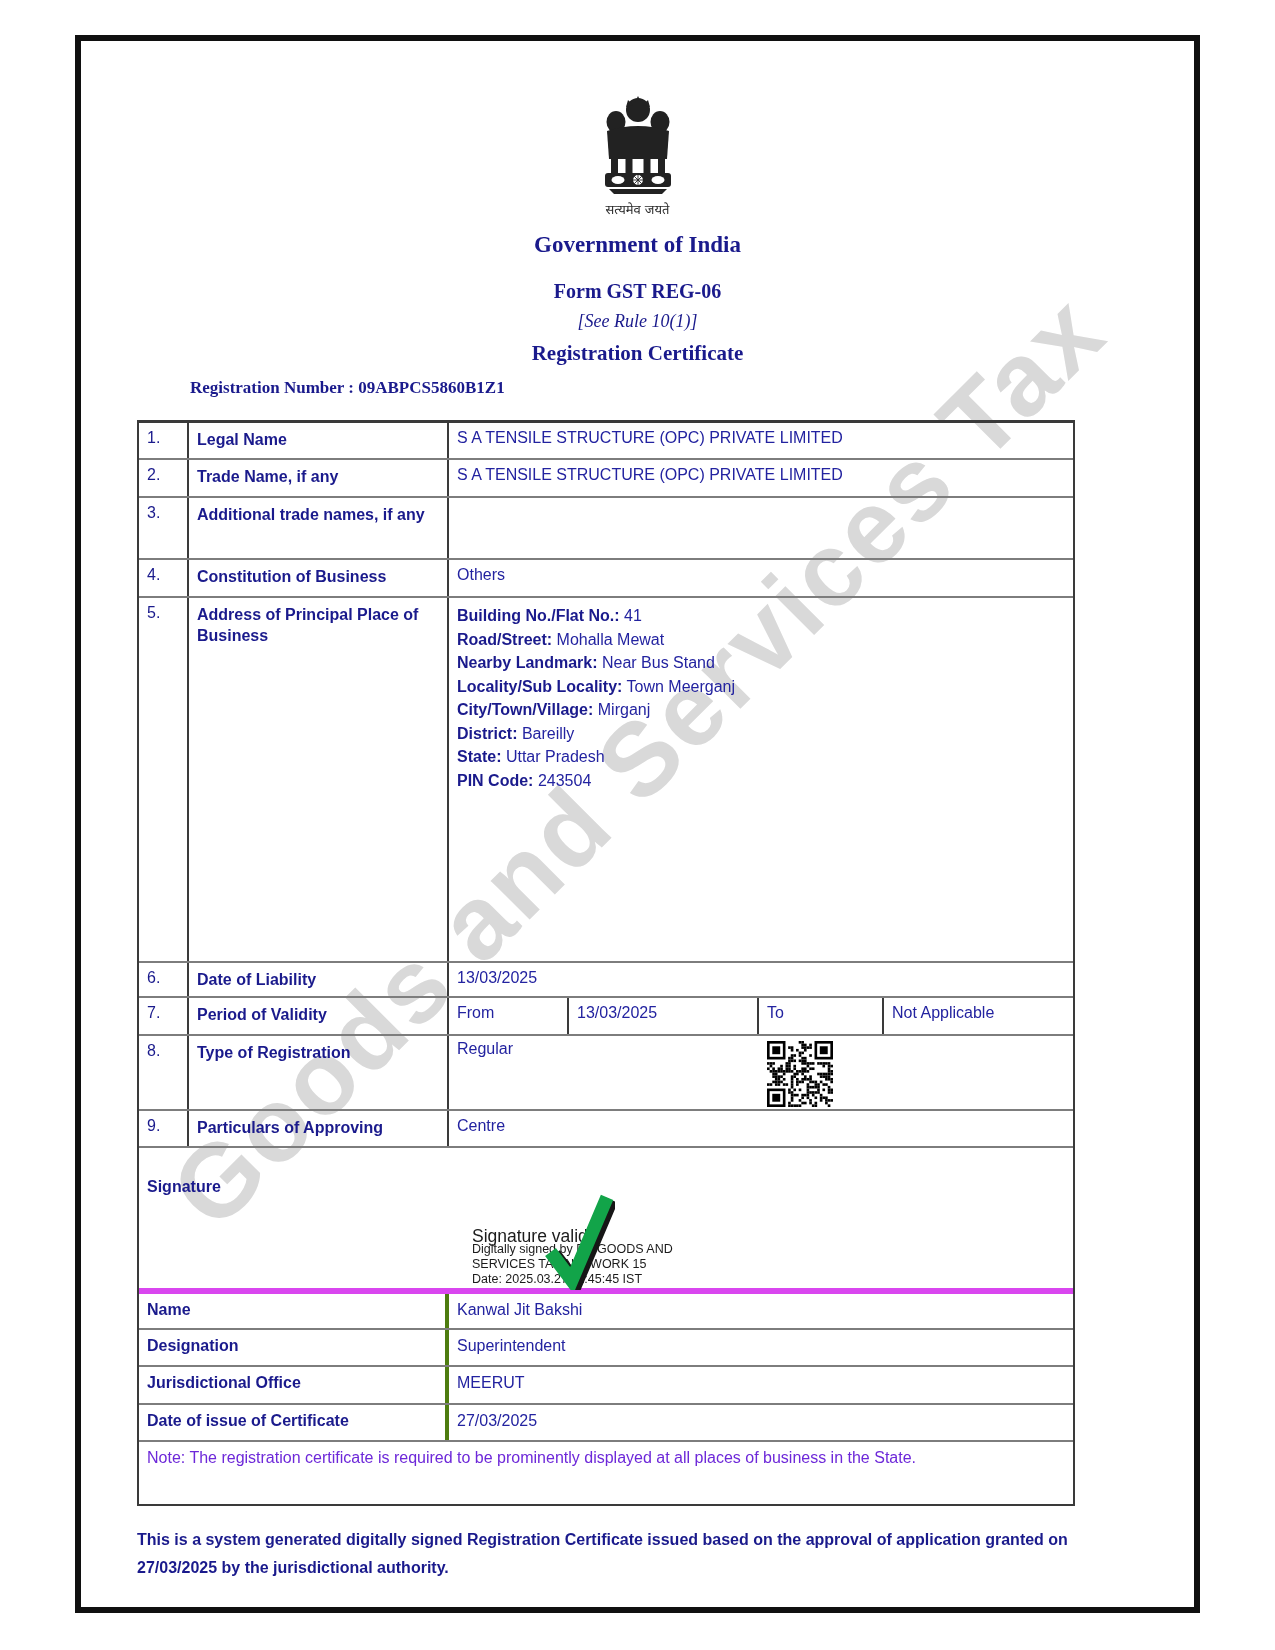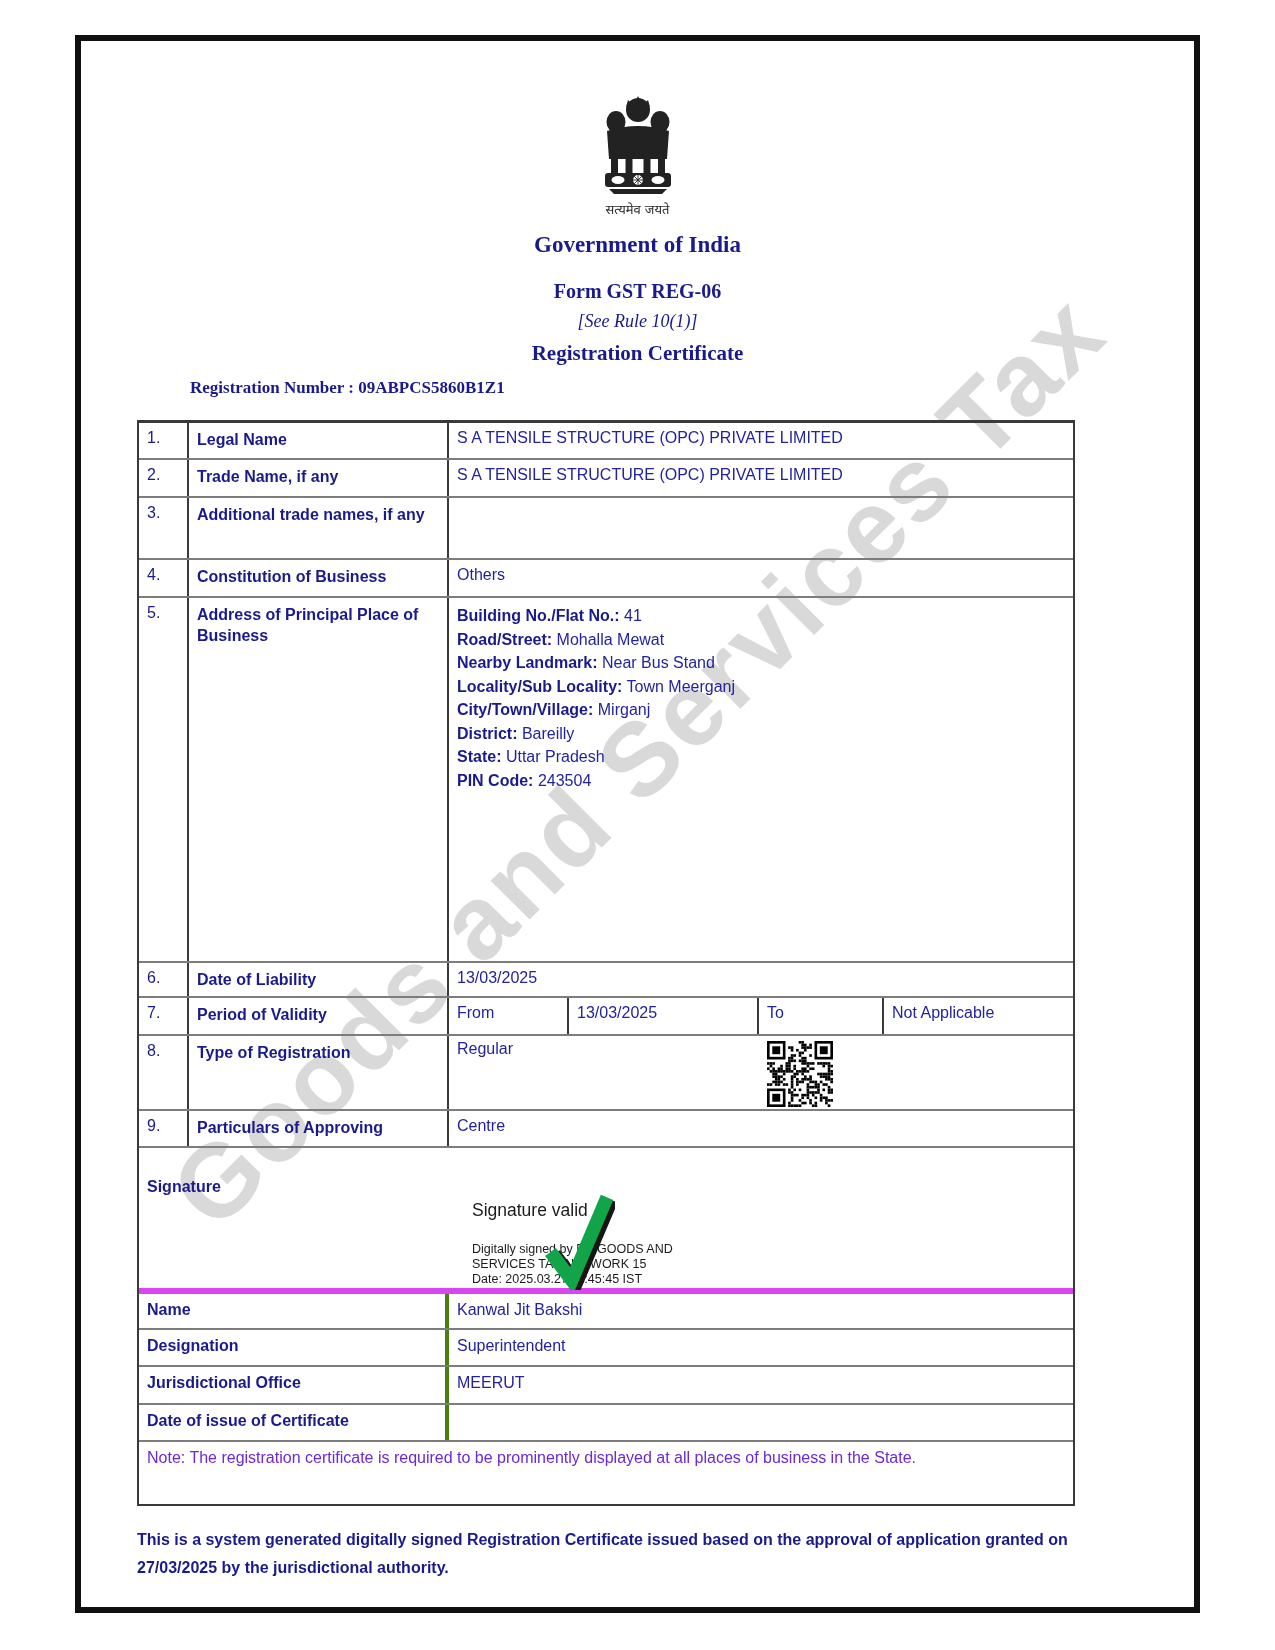--- a/index.html
+++ b/index.html
@@ -39,21 +39,21 @@
   
   .pov{display:grid;grid-template-columns:118px 190px 125px 1fr;padding:0;}
   .pov > div{padding:6px 8px;box-sizing:border-box;color:#2323a0;font-size:16px;}
   .pov > div + div{border-left:2px solid #3a3a3a;}
   
   .cell-reg{position:relative;padding-top:4px;}
   .qr{position:absolute;left:318px;top:5px;width:66px;height:66px;}
   
   .sigrow{position:relative;border-bottom:6px solid #d946ef;box-sizing:border-box;margin-top:24px;}
   .sig-label{color:#1a1a8c;font-weight:bold;font-size:16px;padding:6px 8px;}
-  .sig-valid{position:absolute;left:333px;top:28px;font-size:17.5px;color:#1b1b1b;}
+  .sig-valid{position:absolute;left:333px;top:54px;font-size:17.5px;color:#1b1b1b;}
   .sig-lines{position:absolute;left:333px;top:70px;font-size:12.5px;line-height:15px;color:#1b1b1b;}
   .sig-check{position:absolute;left:404px;top:22px;}
   
   .orow{display:grid;grid-template-columns:310px 1fr;border-bottom:2px solid #7d7d7d;box-sizing:border-box;}
   .olabel{color:#1a1a8c;font-weight:bold;border-right:4px solid #4d7c0f;padding:7px 8px;font-size:16px;}
   .ovalue{color:#2323a0;padding:7px 8px;font-size:16px;}
   .noterow{height:62px;border-bottom:none;}
   .note-text{color:#6d28d9;font-size:16px;padding:7px 8px;}
   .footer{margin:20px 0 0 56px;width:940px;color:#1a1a8c;font-weight:bold;font-size:16px;line-height:28px;}
 </style>
@@ -413,20 +413,21 @@
         <div class="orow r37">
           <div class="olabel">Designation</div>
           <div class="ovalue">Superintendent</div>
         </div>
         <div class="orow r38">
           <div class="olabel">Jurisdictional Office</div>
           <div class="ovalue">MEERUT</div>
         </div>
         <div class="orow r37">
           <div class="olabel">Date of issue of Certificate</div>
+          <div class="ovalue">27/03/2025</div>
         </div>
 
         <div class="trow noterow" style="display:block;">
           <div class="note-text">Note: The registration certificate is required to be prominently displayed at all places of business in the State.</div>
         </div>
       </div>
 
       <div class="footer">This is a system generated digitally signed Registration Certificate issued based on the approval of application granted on 27/03/2025 by the jurisdictional authority.</div>
     </div>
   </div>

